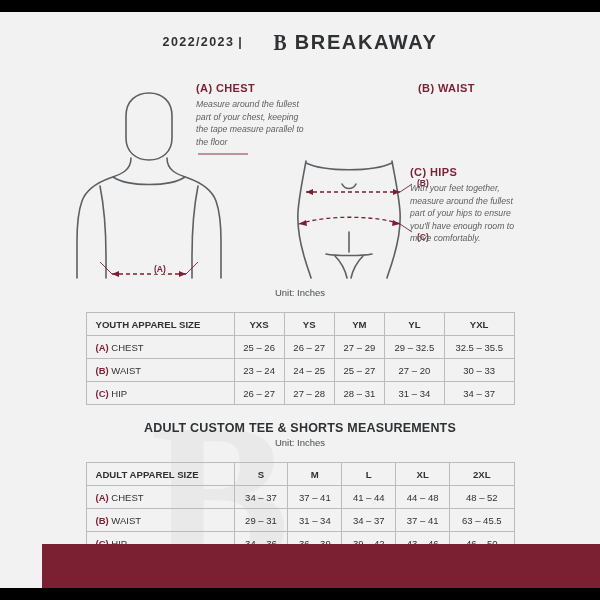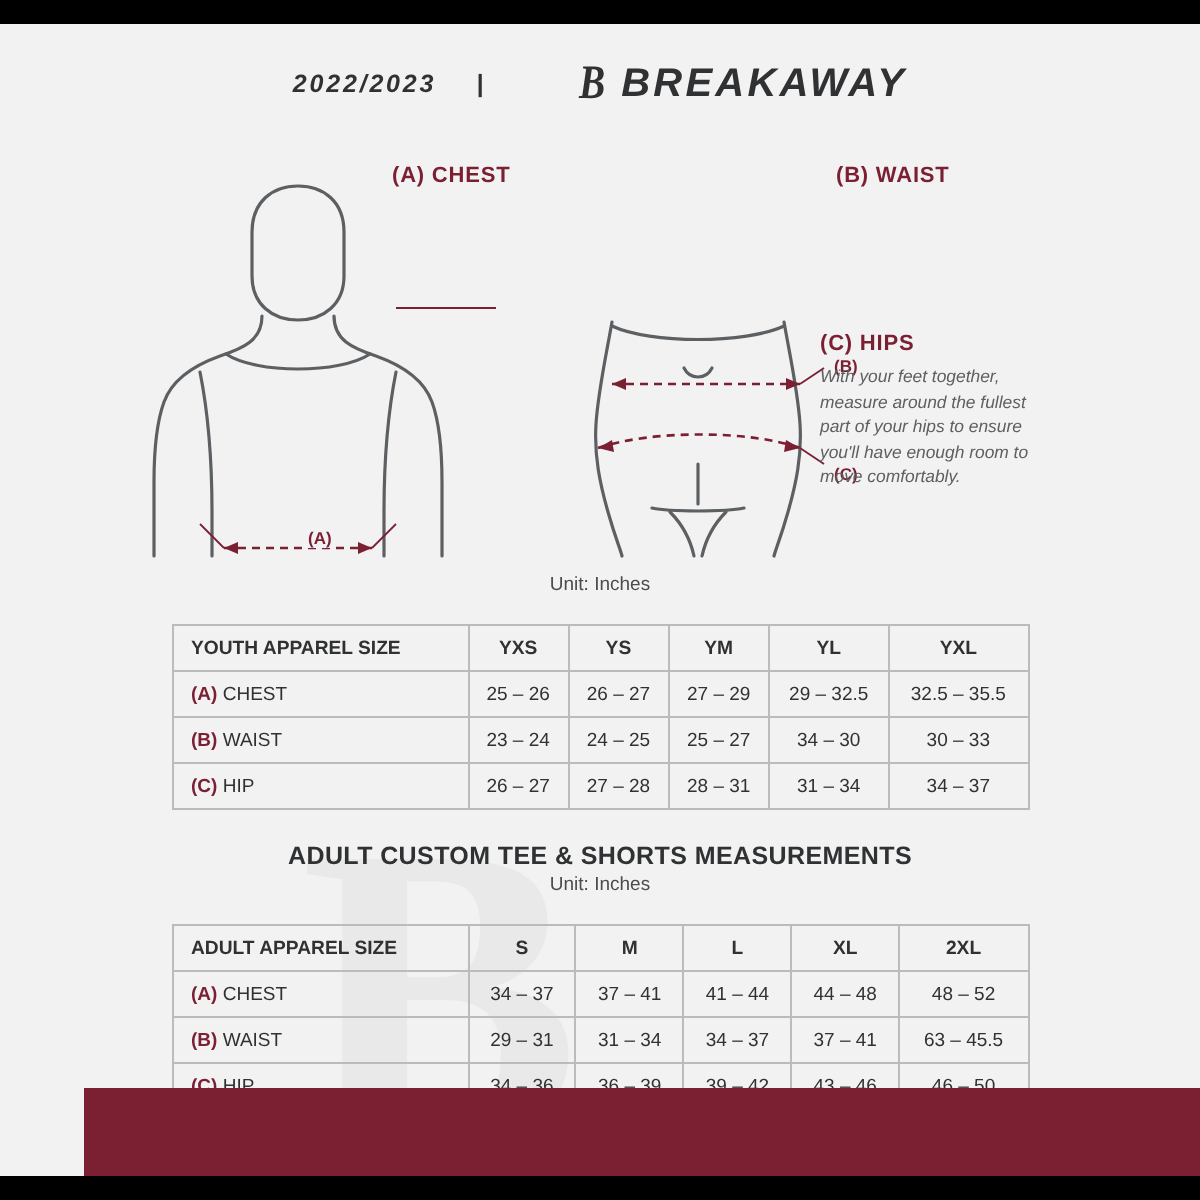--- a/index.html
+++ b/index.html
@@ -28,22 +28,21 @@
     z-index: 0;
   }
   .content { position: relative; z-index: 2; }
 
   
   .header {
     display: flex;
     align-items: center;
     justify-content: center;
     padding: 18px 0 10px 0;
-    gap: 16px;
-    font-style: italic;
+    gap: 0;
   }
   .hdr-text {
     font-size: 12.5px;
     font-weight: bold;
     letter-spacing: 1.4px;
     color: #2f3133;
     white-space: nowrap;
   }
   .hdr-sep {
     font-size: 12.5px;
@@ -237,20 +236,21 @@
           <path d="M400,158 L412,166" stroke="#7b1f33" stroke-width="0.9" fill="none"></path>
         </g>
       </svg>
 
       <span class="tag" style="left:152px; top:198px;">(A)</span>
       <span class="tag" style="left:415px; top:112px;">(B)</span>
       <span class="tag" style="left:415px; top:166px;">(C)</span>
 
       <div class="note note-chest">
         <div class="note-title">(A) CHEST</div>
+        <div class="note-body">Measure around the fullest part of your chest, keeping the tape measure parallel to the floor</div>
       </div>
       <div class="note note-waist">
         <div class="note-title">(B) WAIST</div>
       </div>
       <div class="note note-hips">
         <div class="note-title">(C) HIPS</div>
         <div class="note-body">With your feet together, measure around the fullest part of your hips to ensure you'll have enough room to move comfortably.</div>
       </div>
     </div>
 
@@ -274,21 +274,21 @@
             <td>26 – 27</td>
             <td>27 – 29</td>
             <td>29 – 32.5</td>
             <td>32.5 – 35.5</td>
           </tr>
           <tr>
             <td class="rowhead"><span class="lbl">(B)</span><span class="rowname"> WAIST</span></td>
             <td>23 – 24</td>
             <td>24 – 25</td>
             <td>25 – 27</td>
-            <td>34 – 30</td>
+            <td>27 – 20</td>
             <td>30 – 33</td>
           </tr>
           <tr>
             <td class="rowhead"><span class="lbl">(C)</span><span class="rowname"> HIP</span></td>
             <td>26 – 27</td>
             <td>27 – 28</td>
             <td>28 – 31</td>
             <td>31 – 34</td>
             <td>34 – 37</td>
           </tr>

